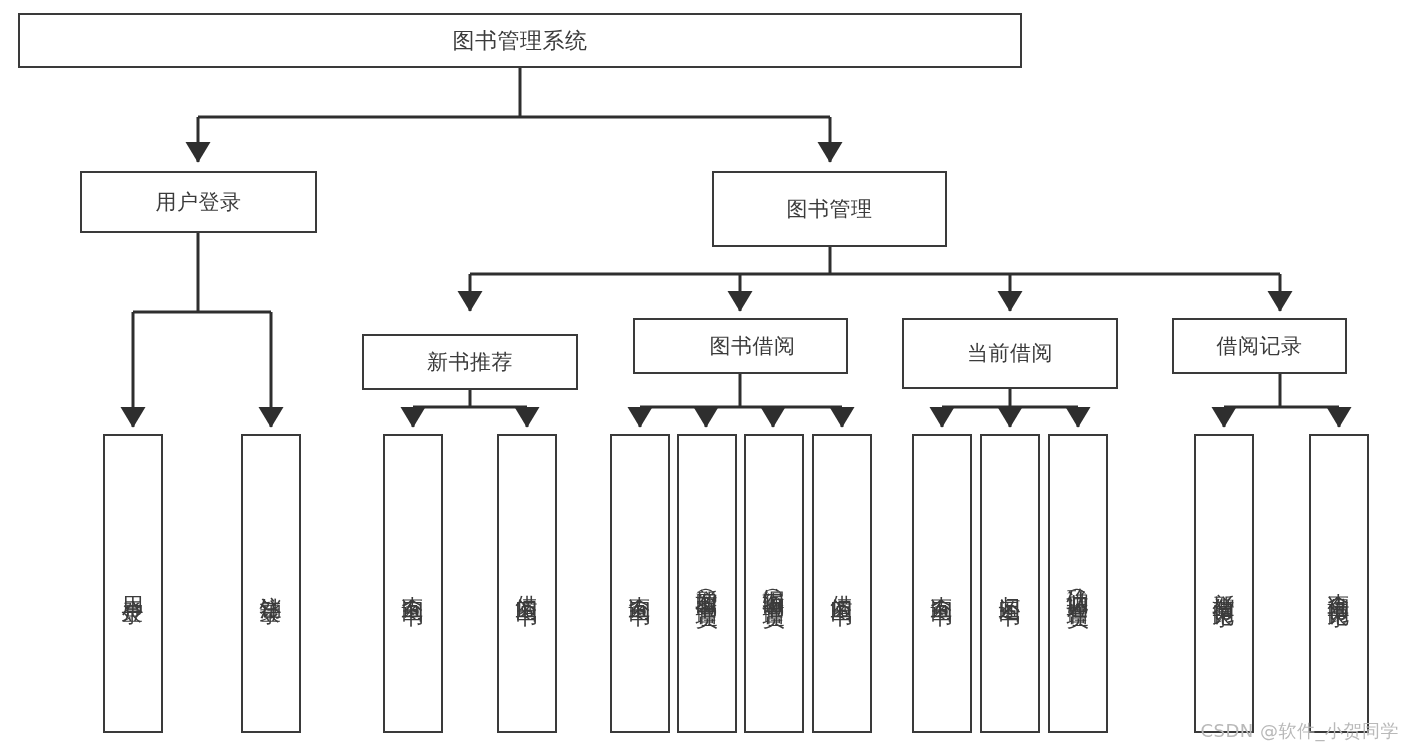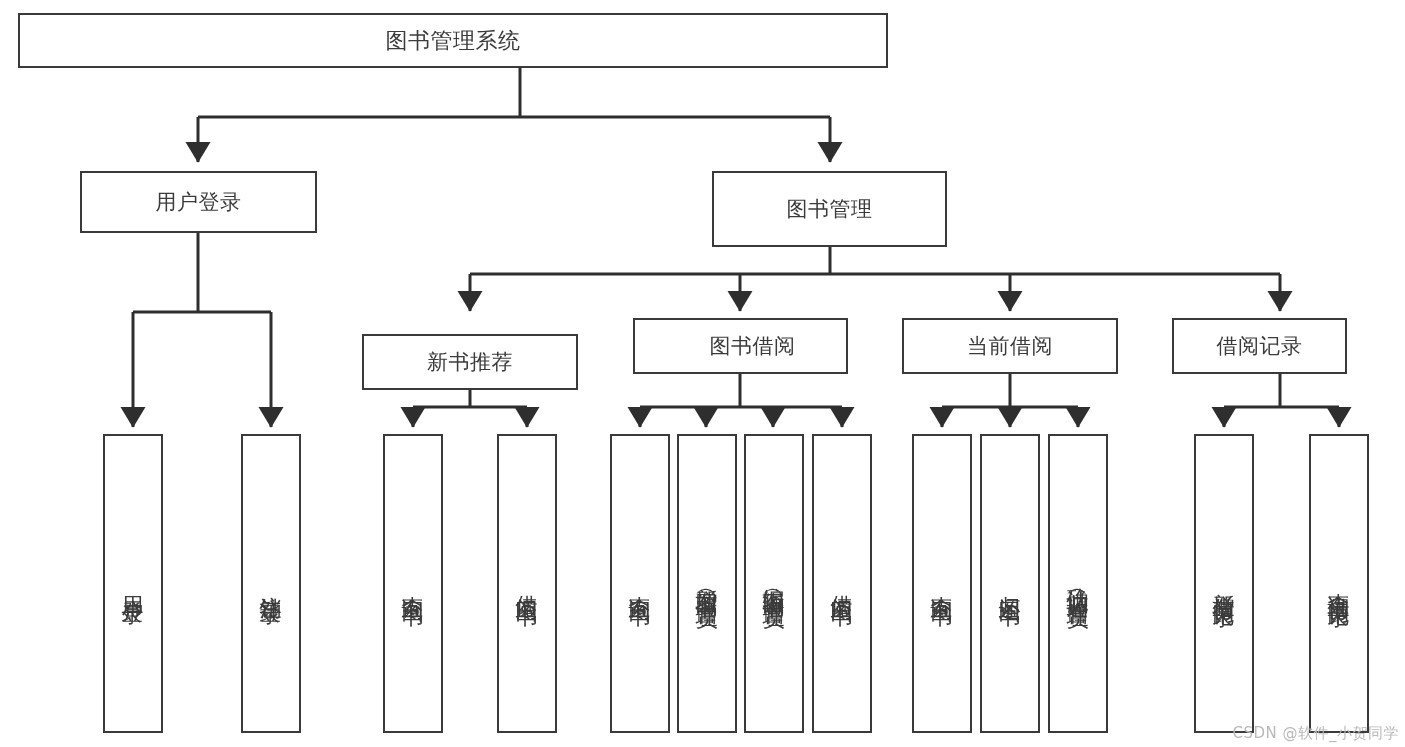--- a/index.html
+++ b/index.html
@@ -16,21 +16,21 @@
   .node.leaf .lbl{
       writing-mode:vertical-rl;
       text-orientation:upright;
       font-size:22px;
       line-height:1.32;
       letter-spacing:3px;
       white-space:normal;
       max-height:284px;
       text-align:center;
   }
-  #watermark{position:absolute;right:6px;bottom:4px;font-size:15px;
+  #watermark{position:absolute;right:6px;bottom:4px;font-size:18px;
              color:#b9b9b9;letter-spacing:.5px;white-space:nowrap;}
 </style>
 </head>
 <body>
 
 <div id="diagram-root">
 
   <svg id="wires" viewBox="0 0 1405 747" xmlns="http://www.w3.org/2000/svg">
     <defs>
       <marker id="arrow" viewBox="0 0 10 12" refX="9.6" refY="6" markerWidth="7" markerHeight="8.4" orient="auto-start-reverse">
@@ -74,38 +74,38 @@
       <path d="M1010,407 L1010,427" marker-end="url(#arrow)"></path>
       <path d="M1078,407 L1078,427" marker-end="url(#arrow)"></path>
 
       <path d="M1280,374 L1280,407"></path>
       <path d="M1224,407 L1339,407"></path>
       <path d="M1224,407 L1224,427" marker-end="url(#arrow)"></path>
       <path d="M1339,407 L1339,427" marker-end="url(#arrow)"></path>
     </g>
   </svg>
 
-  <div class="node root" style="left:18px;top:13px;width:870px;height:55px;text-align:right;">
+  <div class="node root" style="left:18px;top:13px;width:1004px;height:55px;text-align:right;">
     <span class="lbl">图书管理系统</span>
   </div>
 
   <div class="node" style="left:80px;top:171px;width:237px;height:62px;">
     <span class="lbl">用户登录</span>
   </div>
   <div class="node" style="left:712px;top:171px;width:235px;height:76px;">
     <span class="lbl">图书管理</span>
   </div>
 
   <div class="node" style="left:362px;top:318px;width:216px;height:56px;margin-top:16px;">
     <span class="lbl">新书推荐</span>
   </div>
   <div class="node" style="left:633px;top:318px;width:215px;height:56px;padding-left:24px;">
     <span class="lbl">图书借阅</span>
   </div>
-  <div class="node" style="left:902px;top:318px;width:216px;height:56px;">
+  <div class="node" style="left:902px;top:318px;width:216px;height:71px;">
     <span class="lbl">当前借阅</span>
   </div>
   <div class="node" style="left:1172px;top:318px;width:175px;height:56px;">
     <span class="lbl">借阅记录</span>
   </div>
 
   <div class="node leaf" style="left:103px;top:434px;width:60px;height:299px;">
     <span class="lbl">用户登录</span>
   </div>
   <div class="node leaf" style="left:241px;top:434px;width:60px;height:299px;">

